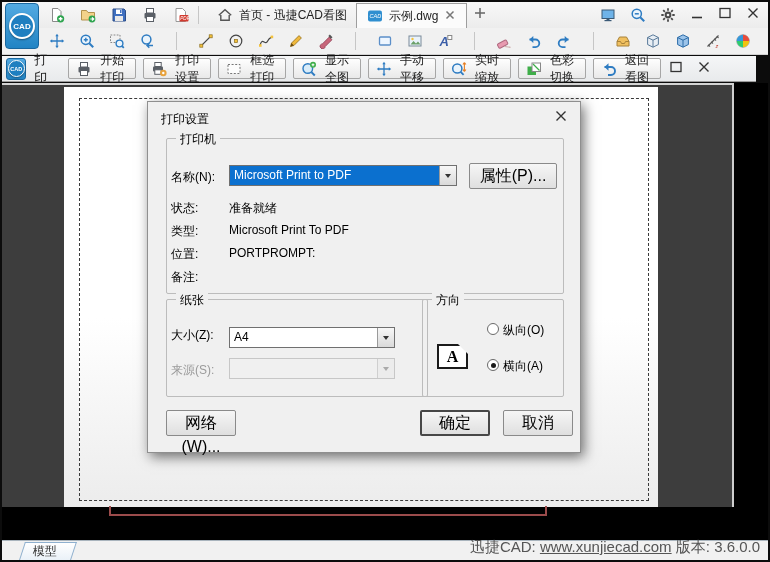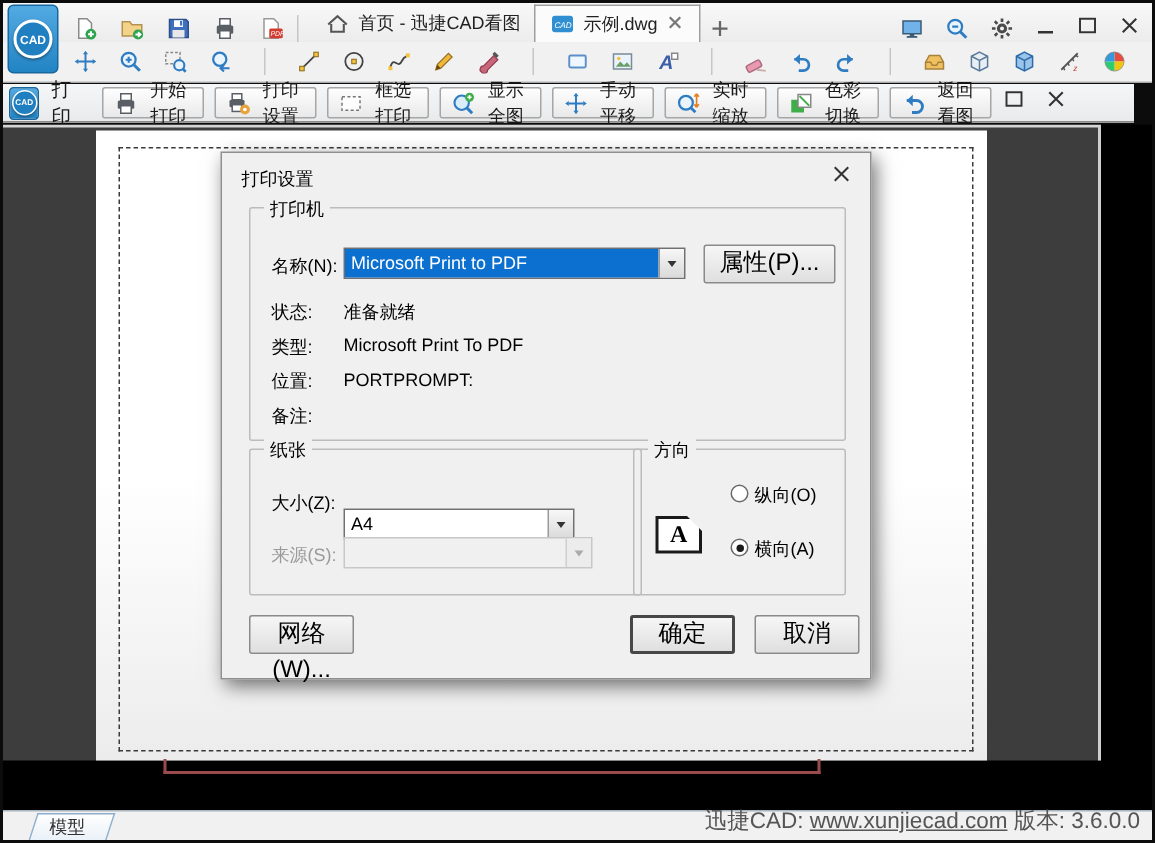--- a/index.html
+++ b/index.html
@@ -2,21 +2,21 @@
 <html><head>
 <meta charset="utf-8">
 <style>
   * { box-sizing: border-box; margin: 0; padding: 0; }
   html,body { width:770px; height:562px; overflow:hidden; background:#000;
     font-family:"Liberation Sans","DejaVu Sans",sans-serif; }
   .window { position:relative; width:770px; height:562px; background:#0c0c0c; }
 
   
   .titlebar { position:absolute; left:2px; top:2px; right:2px; height:26px;
-    background:linear-gradient(#f8f8f8,#ececec); display:flex; align-items:flex-end; }
+    background:linear-gradient(#f8f8f8,#ececec); display:flex; align-items:center; }
   .app-logo { position:absolute; left:5px; top:3px; width:34px; height:46px; z-index:5;
     background:linear-gradient(#53aae2,#2284c4); border:1px solid #19679f; border-radius:4px;
     display:flex; align-items:center; justify-content:center; }
   .logo-circle { width:26px; height:26px; border-radius:50%; background:#1f7fc0;
     border:2px solid #fff; box-shadow:0 1px 2px rgba(0,0,0,.4); color:#fff;
     font-size:8px; font-weight:bold; display:flex; align-items:center; justify-content:center; }
   .tb-icons { display:flex; align-items:center; gap:13px; margin-left:46px; }
   .tb-icon { width:18px; height:18px; display:inline-flex; align-items:center; justify-content:center; cursor:default; }
   .vsep { width:1px; height:18px; background:#c6c6c6; margin:0 8px; }
   .tab { display:flex; align-items:center; gap:5px; height:25px; padding:0 9px;
@@ -61,21 +61,21 @@
     background:#f0f0f0; border:1px solid #8f8f8f; box-shadow:3px 4px 12px rgba(0,0,0,.55);
     font-size:12px; color:#000; }
   .dlg-title { position:absolute; left:13px; top:9px; font-size:12px; }
   .dlg-close { position:absolute; right:11px; top:7px; width:16px; height:16px;
     display:flex; align-items:center; justify-content:center; }
   .grp { position:absolute; border:1px solid #bcbcbc; border-radius:2px; }
   .grp-label { position:absolute; top:-8px; left:9px; background:#f0f0f0; padding:0 4px; font-size:12px; }
   #grp-printer { left:18px; top:36px; width:398px; height:156px; }
   #grp-paper   { left:18px; top:197px; width:262px; height:98px; }
   #grp-orient  { left:274px; top:197px; width:142px; height:98px; }
-  .flabel { position:absolute; left:14px; }
+  .flabel { position:absolute; left:4px; }
   .fvalue { position:absolute; left:62px; white-space:nowrap; }
   .combo { position:absolute; display:flex; border:1px solid #707070; background:#fff; height:21px; }
   .combo .val { flex:1; padding:2px 4px; font-size:12px; line-height:15px; overflow:hidden; white-space:nowrap; }
   .combo .val.sel { background:#0b70cf; color:#fff; }
   .combo .arrow { width:17px; border-left:1px solid #9a9a9a; background:linear-gradient(#f7f7f7,#dadada);
     display:flex; align-items:center; justify-content:center; }
   .combo .arrow::after { content:""; border:3.5px solid transparent; border-top:4.5px solid #333; margin-top:4px; }
   .combo.disabled { border-color:#c7c7c7; background:#f0f0f0; }
   .combo.disabled .arrow { background:#ececec; border-left-color:#cfcfcf; }
   .combo.disabled .arrow::after { border-top-color:#aaa; }
@@ -546,21 +546,21 @@
         <span class="fvalue" style="top:84px">Microsoft Print To PDF</span>
         <span class="flabel" style="top:107px">位置:</span>
         <span class="fvalue" style="top:107px">PORTPROMPT:</span>
         <span class="flabel" style="top:130px">备注:</span>
         <span class="fvalue" style="top:130px"></span>
       </div>
 
       <div class="grp" id="grp-paper">
         <span class="grp-label">纸张</span>
         <span class="flabel" style="top:27px">大小(Z):</span>
-        <div class="combo" style="left:62px; top:39px; width:154px;">
+        <div class="combo" style="left:62px; top:27px; width:166px;">
           <span class="val">A4</span>
           <span class="arrow"></span>
         </div>
         <span class="flabel dis" style="top:62px">来源(S):</span>
         <div class="combo disabled" style="left:62px; top:58px; width:166px;">
           <span class="val"></span>
           <span class="arrow"></span>
         </div>
       </div>
 

